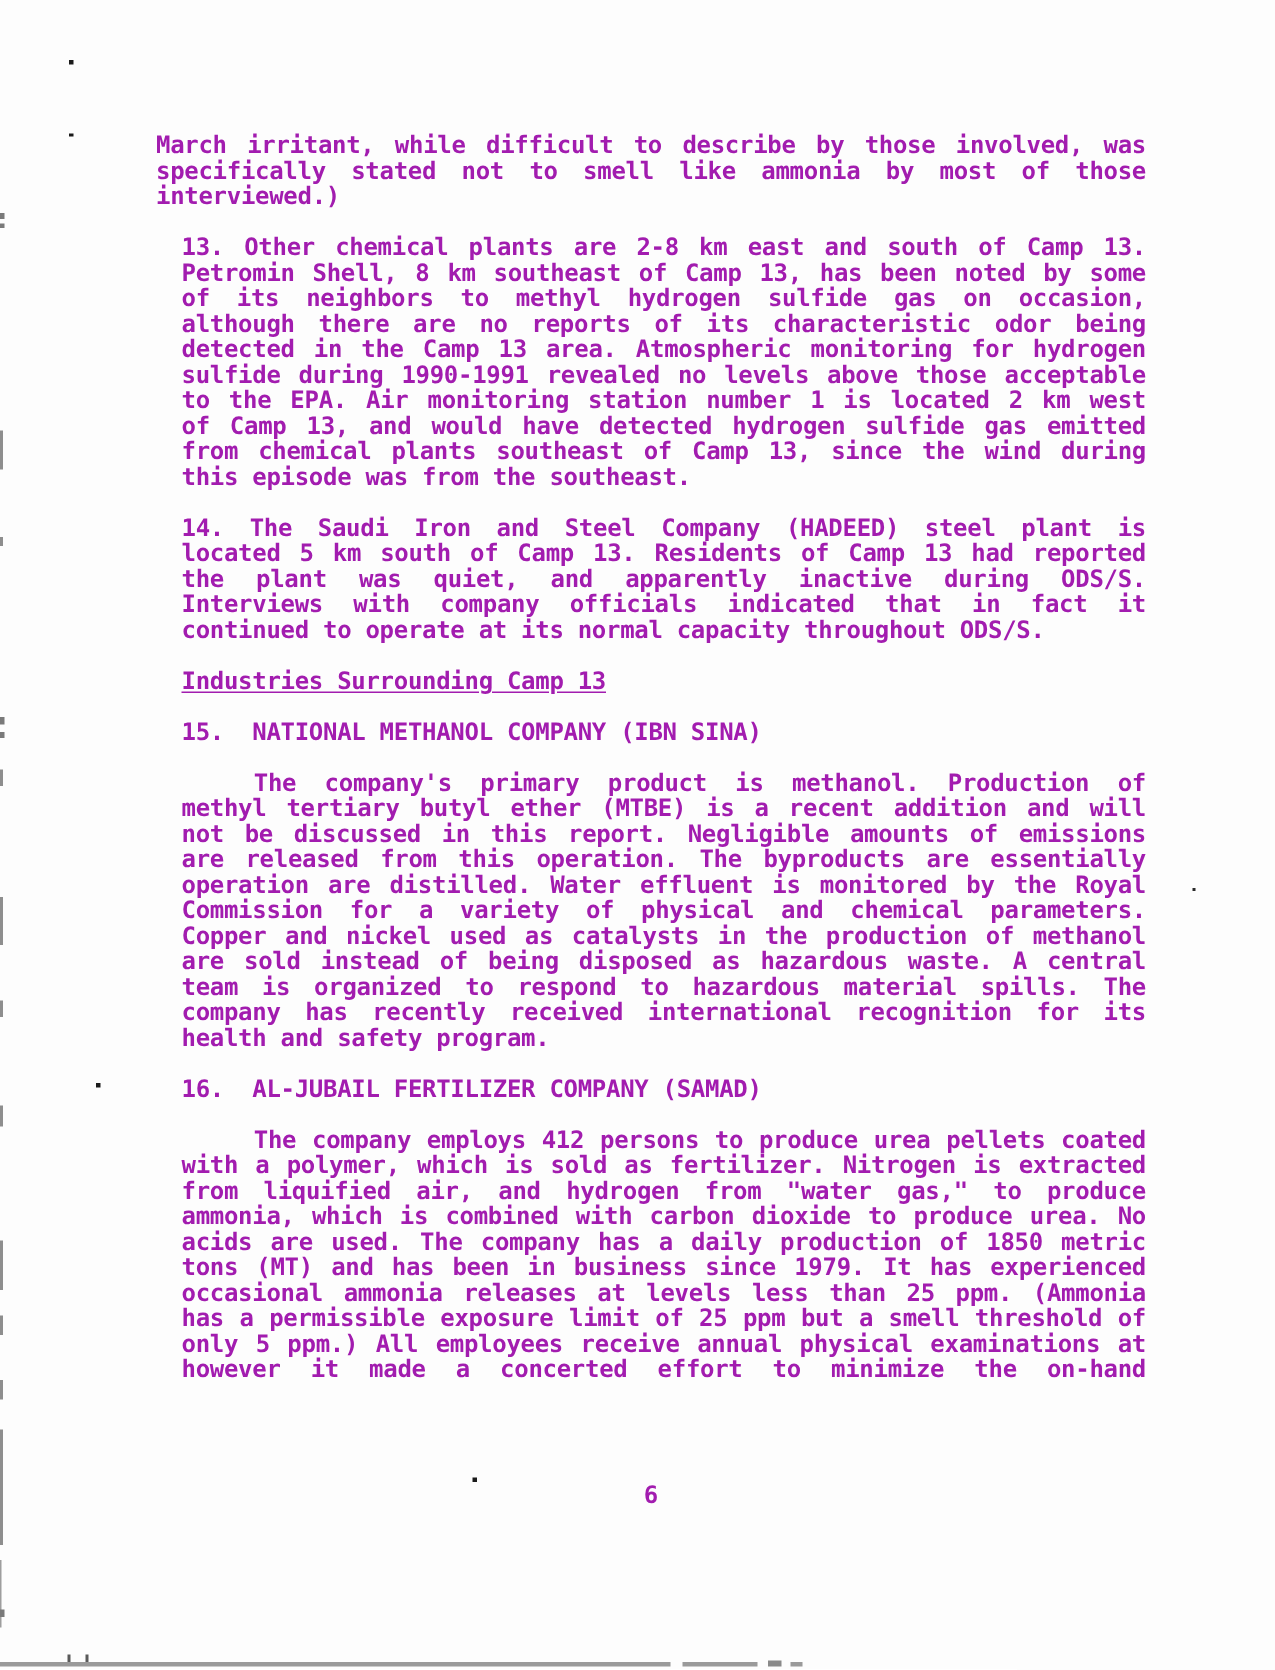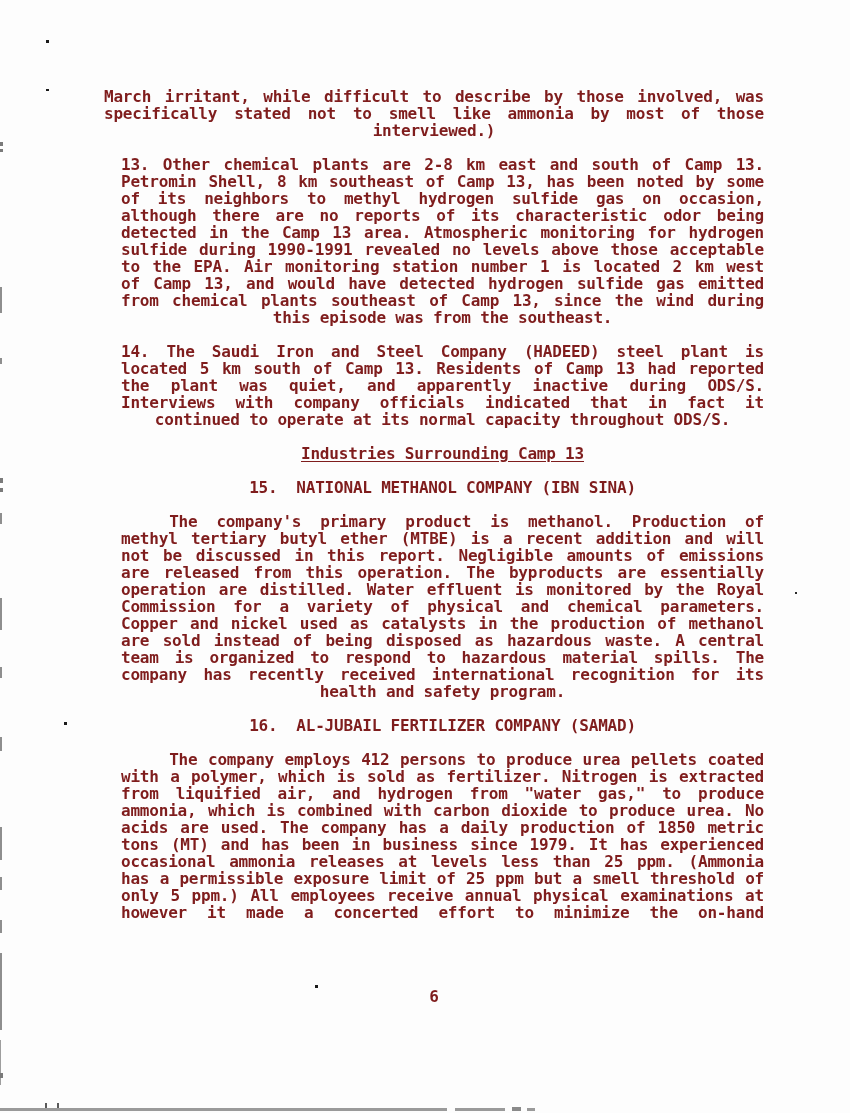--- a/index.html
+++ b/index.html
@@ -8,21 +8,21 @@
     background: #ffffff;
   }
   .page {
     position: relative;
     width: 850px;
     height: 1113px;
     background: #fdfdfd;
     overflow: hidden;
     font-family: "DejaVu Sans Mono", "Liberation Mono", monospace;
     font-weight: 700;
-    color: #7f1d1d;
+    color: #a21caf;
   }
   .text-block {
     position: absolute;
     left: 104px;
     top: 88px;
     width: 660px;
     font-size: 16px;
     line-height: 17px;
     letter-spacing: -0.2px;
   }
@@ -30,21 +30,21 @@
   .para + .para { margin-top: 17px; margin-left: 17px; }
   .line { min-height: 17px; }
   
   .line.jl {
     text-align: justify;
     text-align-last: justify;
     text-justify: inter-word;
   }
   
   .line.ll {
-    text-align: center;
+    text-align: left;
     white-space: pre-wrap;
   }
   .para.heading-underline .line {
     text-decoration: underline;
     text-underline-offset: 2px;
   }
   .page-number {
     position: absolute;
     left: 104px;
     top: 988px;

